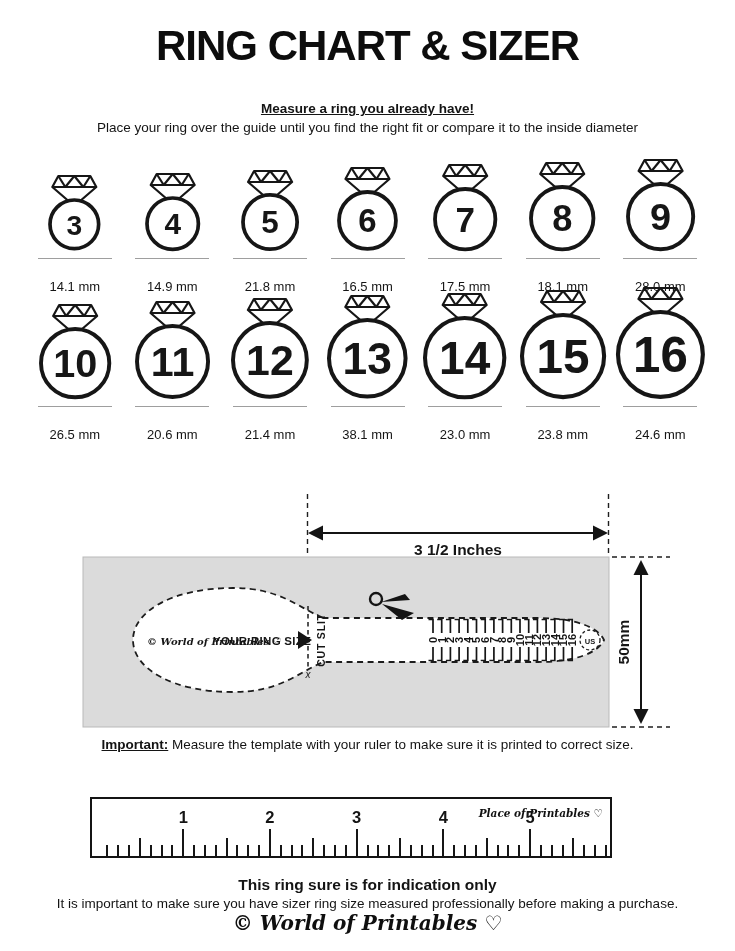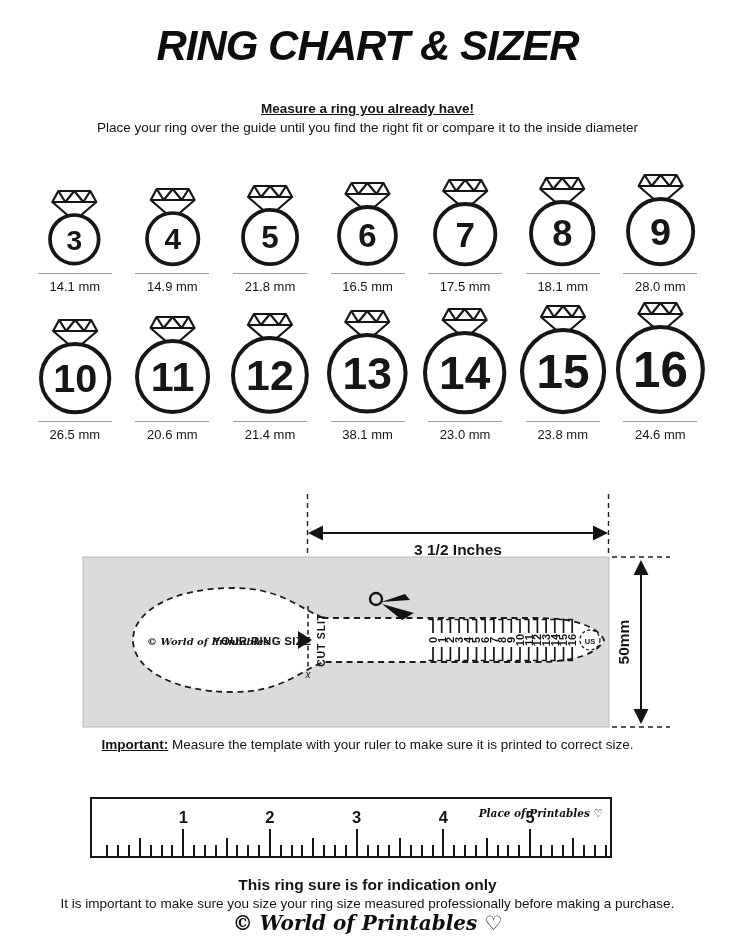--- a/index.html
+++ b/index.html
@@ -3,32 +3,32 @@
 <meta charset="utf-8">
 <style>
   html,body{margin:0;padding:0;}
   body{
     width:735px;height:951px;position:relative;background:#ffffff;
     font-family:"Liberation Sans",sans-serif;color:#141414;overflow:hidden;
   }
   .abs{position:absolute;}
   .center{left:0;right:0;text-align:center;}
   .page-title{
-    top:22px;font-size:42px;font-weight:800;letter-spacing:-1px;color:#0d0d0d;font-style:italic;
+    top:22px;font-size:42px;font-weight:800;letter-spacing:-1px;color:#0d0d0d;
   }
   .intro-heading{top:101px;font-size:13.5px;font-weight:bold;text-decoration:underline;}
   .intro-line{top:120px;font-size:13.5px;}
   .ring-row{
     position:absolute;left:26px;right:26px;display:flex;align-items:flex-end;
   }
   .ring-row-1{top:168px;height:126px;}
   .ring-row-2{top:300px;height:142px;}
   .ring-cell{flex:1 1 0;display:flex;flex-direction:column;align-items:center;}
   .ring-line{width:74px;border-top:1px solid #9e9e9e;margin-top:5px;}
-  .ring-mm{font-size:13px;margin-top:5px;color:#151515;white-space:nowrap;}
+  .ring-mm{font-size:13px;margin-top:20px;color:#151515;white-space:nowrap;}
   svg text{font-family:"Liberation Sans",sans-serif;fill:#161616;}
   .script-font{font-family:"DejaVu Serif",serif;font-style:italic;font-weight:600;}
   .important-line{top:737px;font-size:13.5px;}
   .ruler-box{
     left:90px;top:797px;width:518px;height:57px;border:2px solid #141414;background:#fff;
   }
   .ruler-tick{position:absolute;bottom:0;width:2px;background:#161616;}
   .ruler-num{
     position:absolute;bottom:29px;transform:translateX(-50%);
     font-size:16.5px;font-weight:600;color:#141414;
@@ -432,14 +432,14 @@
     <div class="ruler-tick" style="left: 447.94px; height: 11px;"></div>
     <div class="ruler-tick" style="left: 458.78px; height: 11px;"></div>
     <div class="ruler-tick" style="left: 469.62px; height: 11px;"></div>
     <div class="ruler-tick" style="left: 480.46px; height: 18px;"></div>
     <div class="ruler-tick" style="left: 491.3px; height: 11px;"></div>
     <div class="ruler-tick" style="left: 502.14px; height: 11px;"></div>
     <div class="ruler-tick" style="left: 512.98px; height: 11px;"></div>
   </div>
 
 <div class="abs center footer-heading">This ring sure is for indication only</div>
-<div class="abs center footer-text">It is important to make sure you size your ring size measured professionally before making a purchase.</div>
+<div class="abs center footer-text">It is important to make sure you have sizer ring size measured professionally before making a purchase.</div>
 <div class="abs center footer-logo script-font">© World of Printables ♡</div>
 
 </body></html>

